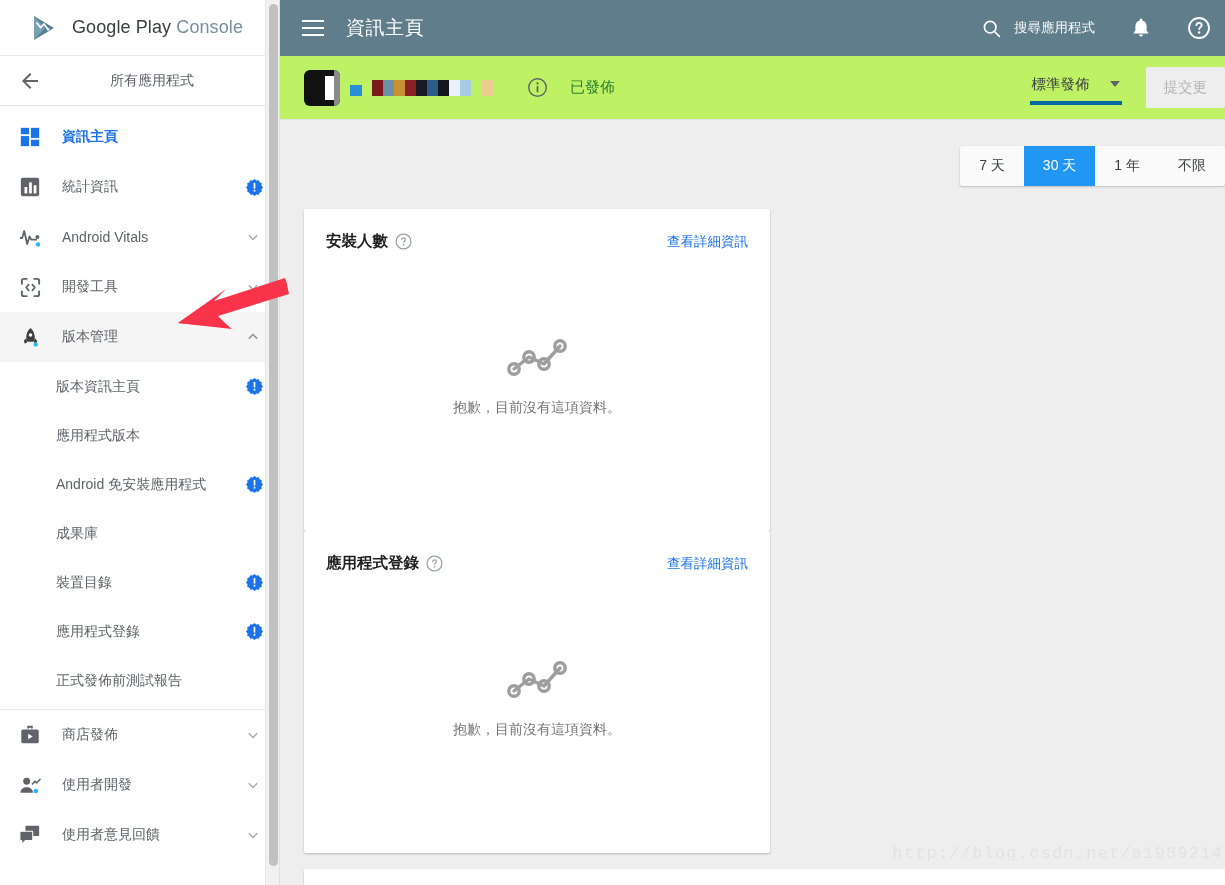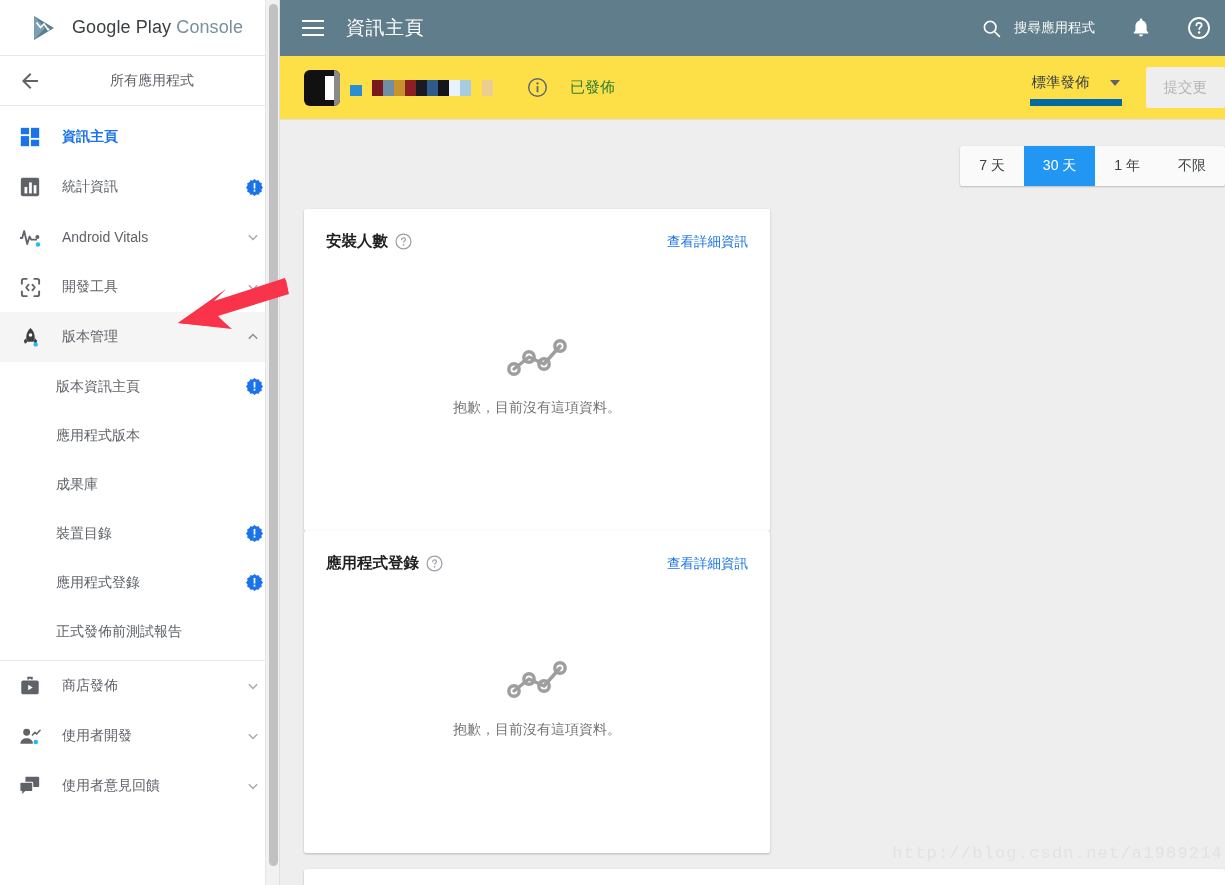--- a/index.html
+++ b/index.html
@@ -93,37 +93,37 @@
   .hamburger i:nth-child(2){ top: 7px; }
   .hamburger i:nth-child(3){ top: 14px; }
   .topbar-title { font-size: 19px; margin-left: 22px; letter-spacing: .5px; }
   .topbar-spacer { flex: 1 1 auto; }
   .searchbox { display: flex; align-items: center; cursor: text; }
   .searchbox .sico { width: 21px; height: 21px; margin-right: 12px; }
   .searchbox .stxt { font-size: 13.5px; color: #ffffff; opacity: .95; white-space: nowrap; }
   .topicon { width: 24px; height: 24px; margin-left: 34px; cursor: pointer; flex: 0 0 24px; }
 
   .appbar {
-    height: 64px; background: #fde047;
+    height: 64px; background: #bef264;
     display: flex; align-items: center;
     padding: 0 0 0 24px;
     border-bottom: 1px solid #e0e0e0;
     position: relative;
   }
   .appicon { width: 36px; height: 36px; border-radius: 6px; background: #111; position: relative; flex:0 0 36px; overflow:hidden;}
   .appicon::after{ content:""; position:absolute; right:6px; top:6px; width:9px; height:24px; background:#fff;}
   .appicon::before{ content:""; position:absolute; right:0px; top:0px; width:6px; height:36px; background:#8a8a8a;}
   .pixelname { display: flex; align-items: center; margin-left: 10px; height: 16px; }
   .px { width: 11px; height: 16px; display: block; }
   .info-icon { width: 21px; height: 21px; margin-left: 34px; flex: 0 0 21px; cursor: pointer; }
   .pubstatus { margin-left: 22px; font-size: 15px; color: #2e7d32; white-space: nowrap; }
   .appbar-right { margin-left: auto; display: flex; align-items: center; padding-right: 0px; }
   .rel-select {
     display: flex; align-items: center;
-    border-bottom: 7px solid #0369a1;
+    border-bottom: 4px solid #0369a1;
     padding: 4px 2px 7px 2px;
     margin-right: 24px; cursor: pointer;
   }
   .rel-select .rs-lbl { font-size: 14.5px; color: #3c4043; white-space: nowrap; }
   .rel-select .caret {
     width: 0; height: 0; margin-left: 20px;
     border-left: 5px solid transparent; border-right: 5px solid transparent;
     border-top: 6px solid #5f6368;
   }
   .submit-btn {
@@ -307,20 +307,30 @@
             <rect x="10.8" y="5.5" width="2.4" height="8" fill="#fff"></rect>
             <rect x="10.8" y="15.2" width="2.4" height="2.6" fill="#fff"></rect>
           </svg>
         </span>
       </div>
 
       <div class="nav-sub">
         <span class="lbl">應用程式版本</span>
       </div>
 
+      <div class="nav-sub">
+        <span class="lbl">Android 免安裝應用程式</span>
+        <span class="badge-alert">
+          <svg viewBox="0 0 24 24" width="17" height="17">
+            <path d="M12 0l2.6 2.1 3.3-.5 1.3 3.1 3.1 1.3-.5 3.3L24 12l-2.2 2.7.5 3.3-3.1 1.3-1.3 3.1-3.3-.5L12 24l-2.6-2.1-3.3.5-1.3-3.1-3.1-1.3.5-3.3L0 12l2.2-2.7-.5-3.3 3.1-1.3L6.1 1.6l3.3.5z" fill="#1a73e8"></path>
+            <rect x="10.8" y="5.5" width="2.4" height="8" fill="#fff"></rect>
+            <rect x="10.8" y="15.2" width="2.4" height="2.6" fill="#fff"></rect>
+          </svg>
+        </span>
+      </div>
 
       <div class="nav-sub">
         <span class="lbl">成果庫</span>
       </div>
 
       <div class="nav-sub">
         <span class="lbl">裝置目錄</span>
         <span class="badge-alert">
           <svg viewBox="0 0 24 24" width="17" height="17">
             <path d="M12 0l2.6 2.1 3.3-.5 1.3 3.1 3.1 1.3-.5 3.3L24 12l-2.2 2.7.5 3.3-3.1 1.3-1.3 3.1-3.3-.5L12 24l-2.6-2.1-3.3.5-1.3-3.1-3.1-1.3.5-3.3L0 12l2.2-2.7-.5-3.3 3.1-1.3L6.1 1.6l3.3.5z" fill="#1a73e8"></path>

